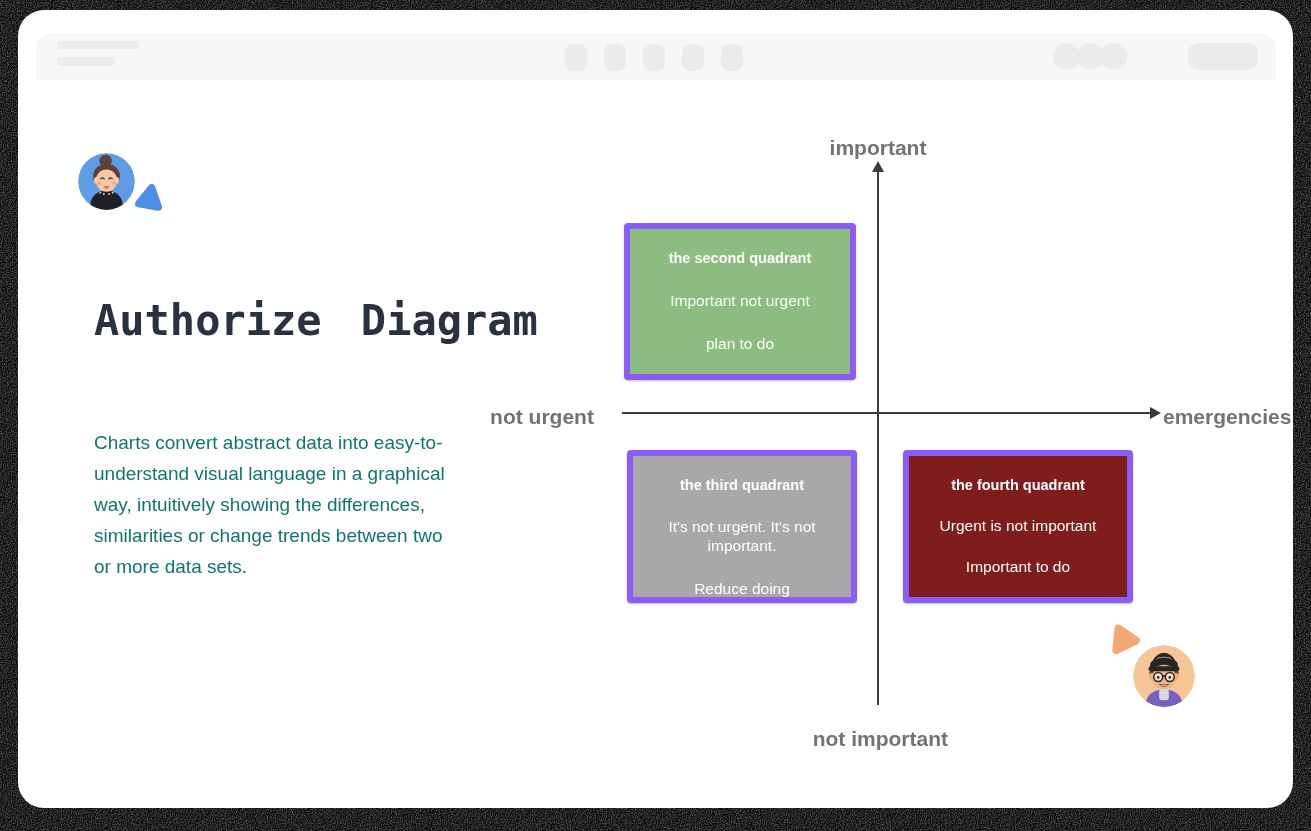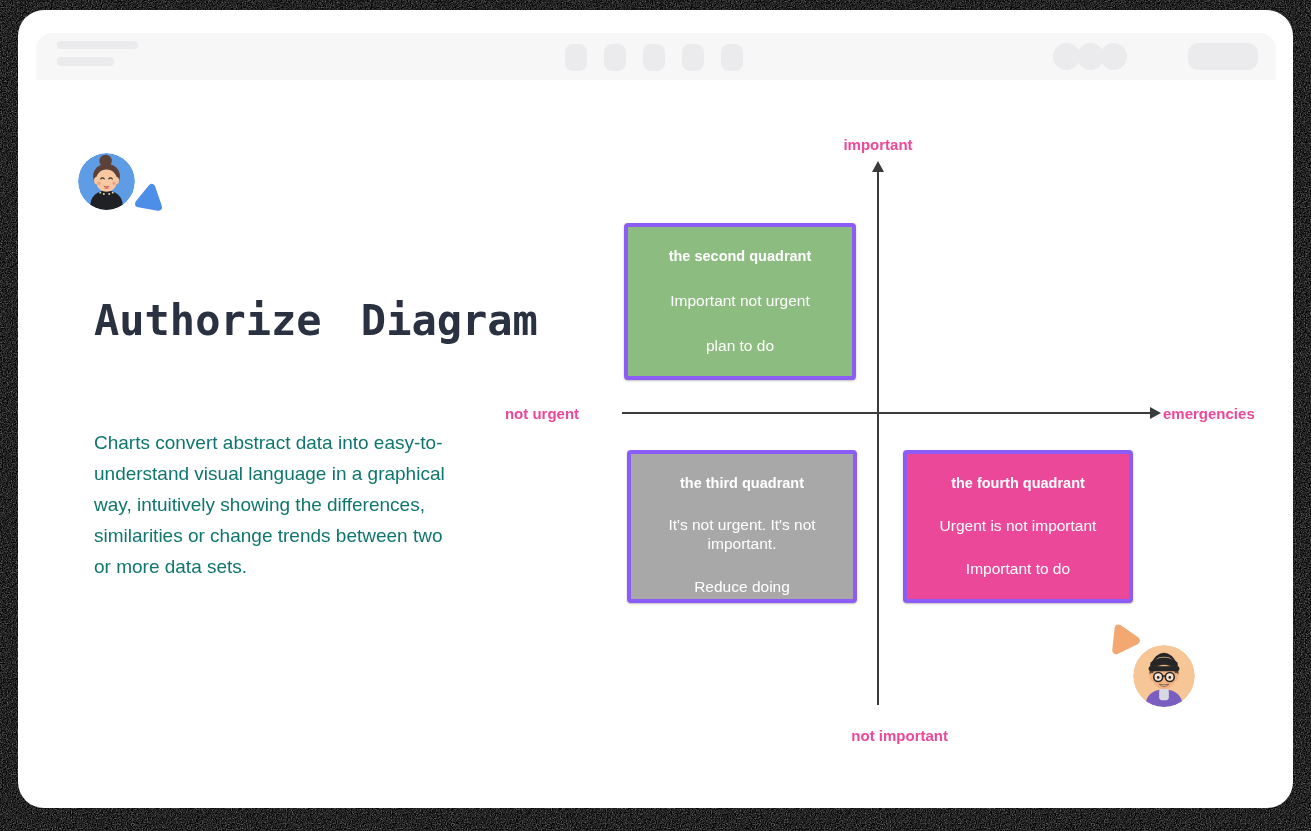--- a/index.html
+++ b/index.html
@@ -58,30 +58,30 @@
     left: 854px; top: 151px;
     border-left: 6px solid transparent; border-right: 6px solid transparent;
     border-bottom: 11px solid #3b3b3b;
   }
   .arrow-right {
     left: 1132px; top: 397px;
     border-top: 6px solid transparent; border-bottom: 6px solid transparent;
     border-left: 11px solid #3b3b3b;
   }
   .axis-label {
-    position: absolute; color: #ec4899; font-size: 15px; font-weight: 600;
+    position: absolute; color: #737373; font-size: 21px; font-weight: 600;
     white-space: nowrap;
   }
   .axis-label-top    { left: 790px; top: 126px; width: 140px; text-align: center; }
   .axis-label-bottom { left: 790px; top: 717px; width: 140px; text-align: right; }
   .axis-label-left   { left: 449px; top: 395px; width: 150px; text-align: center; }
   .axis-label-right  { left: 1145px; top: 395px; text-align: left; }
 
   .qbox {
-    position: absolute; border: 4px solid #8b5cf6; border-radius: 4px;
+    position: absolute; border: 6px solid #8b5cf6; border-radius: 4px;
     color: #ffffff; display: flex; flex-direction: column;
     justify-content: space-between; align-items: center;
     padding: 21px 12px; text-align: center;
     box-shadow: 0 1px 2px rgba(0,0,0,0.25);
   }
   .qbox-title { font-size: 14.5px; font-weight: bold; }
   .qbox-line  { font-size: 15.5px; line-height: 19px; }
   .qbox-2 { left: 606px; top: 213px; width: 232px; height: 157px; }  
   .qbox-1 { left: 885px; top: 213px; width: 230px; height: 157px; }  
   .qbox-3 { left: 609px; top: 440px; width: 230px; height: 153px; gap: 24px; }  
@@ -167,21 +167,21 @@
     <div class="qbox-line">plan to do</div>
   </div>
 
 
   <div class="qbox qbox-3" style="background: rgb(168, 168, 168);">
     <div class="qbox-title">the third quadrant</div>
     <div class="qbox-line" style="max-width:205px">It's not urgent. It's not important.</div>
     <div class="qbox-line">Reduce doing</div>
   </div>
 
-  <div class="qbox qbox-4" style="background: #ec4899;">
+  <div class="qbox qbox-4" style="background: #7f1d1d;">
     <div class="qbox-title">the fourth quadrant</div>
     <div class="qbox-line">Urgent is not important</div>
     <div class="qbox-line">Important to do</div>
   </div>
 
   <div class="cursor cursor-2">
     <svg viewBox="0 0 32 32" width="32" height="32" xmlns="http://www.w3.org/2000/svg">
       <polygon points="16,6 26.5,25 5.5,25" fill="#f3a871" stroke="#f3a871" stroke-width="8" stroke-linejoin="round"></polygon>
     </svg>
   </div>

